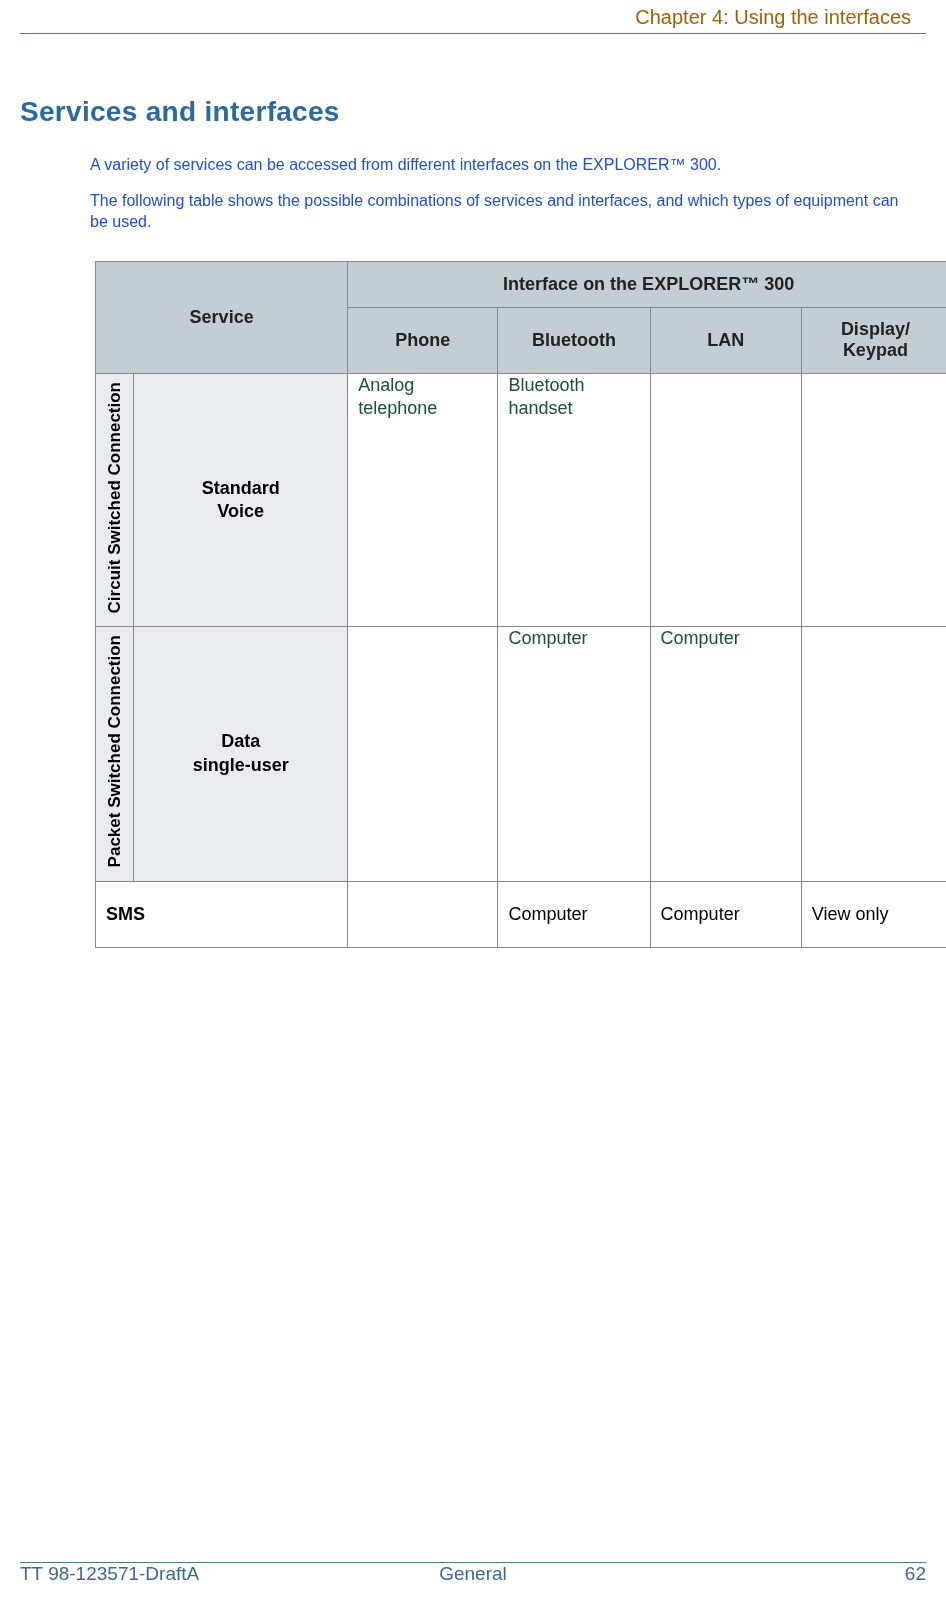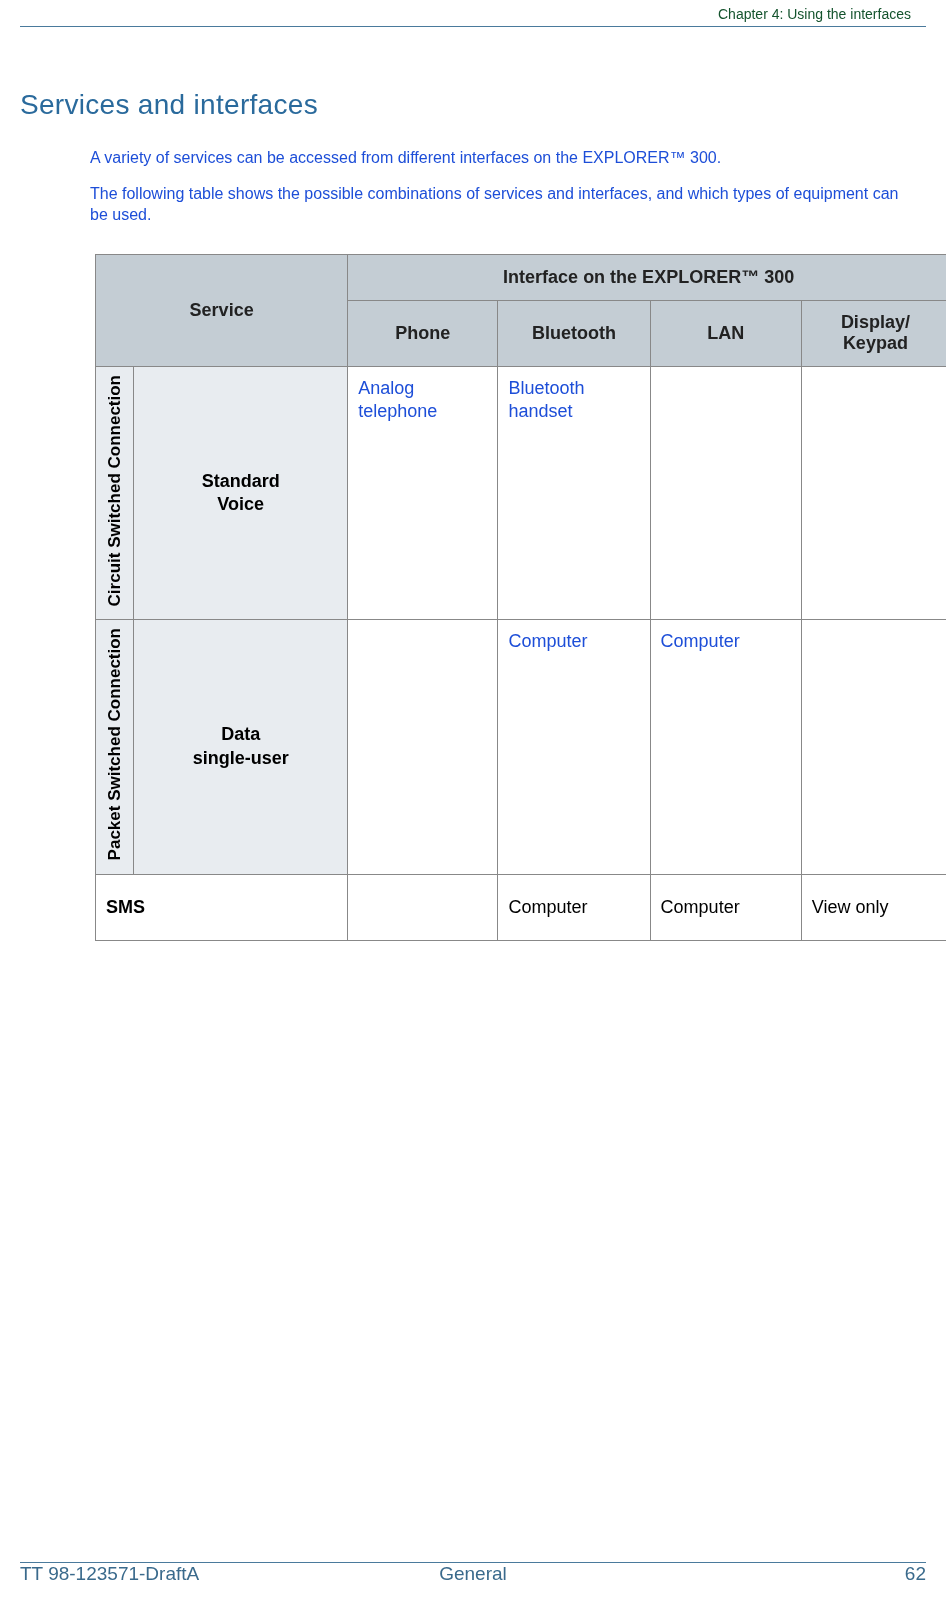--- a/index.html
+++ b/index.html
@@ -12,28 +12,28 @@
       background: #fff;
       width: 946px;
       height: 1599px;
       position: relative;
       padding: 0 20px;
     }
     .header-bar {
       border-bottom: 1.5px solid #4a7a9c;
       padding: 6px 15px 4px 0;
       text-align: right;
-      color: #14532d;
-      font-size: 14px;
+      color: #a16207;
+      font-size: 20px;
       font-weight: 500;
     }
     .section-title {
       color: #2a6a9c;
       font-size: 28px;
-      font-weight: 400;
+      font-weight: 700;
       margin-top: 62px;
       margin-left: 0;
       letter-spacing: 0.3px;
     }
     .body-text {
       margin: 26px 15px 0 70px;
       font-size: 16px;
       color: #1d4ed8;
       line-height: 1.35;
     }
@@ -95,25 +95,25 @@
       background: #e8ecf0;
       width: 214px;
       text-align: center;
       vertical-align: middle;
       font-weight: 700;
       font-size: 18px;
       padding: 1px 6px;
       line-height: 1.3;
     }
     .data-cell {
-      padding: 10px 10px;
+      padding: 0 10px;
       height: 232px;
       line-height: 1.3;
       font-weight: 400;
-      color: #1d4ed8;
+      color: #14532d;
     }
     .sms-row td {
       height: 48px;
       padding: 22px 10px;
       vertical-align: middle;
     }
     .sms-label {
       font-weight: 700;
       padding-left: 10px !important;
     }

